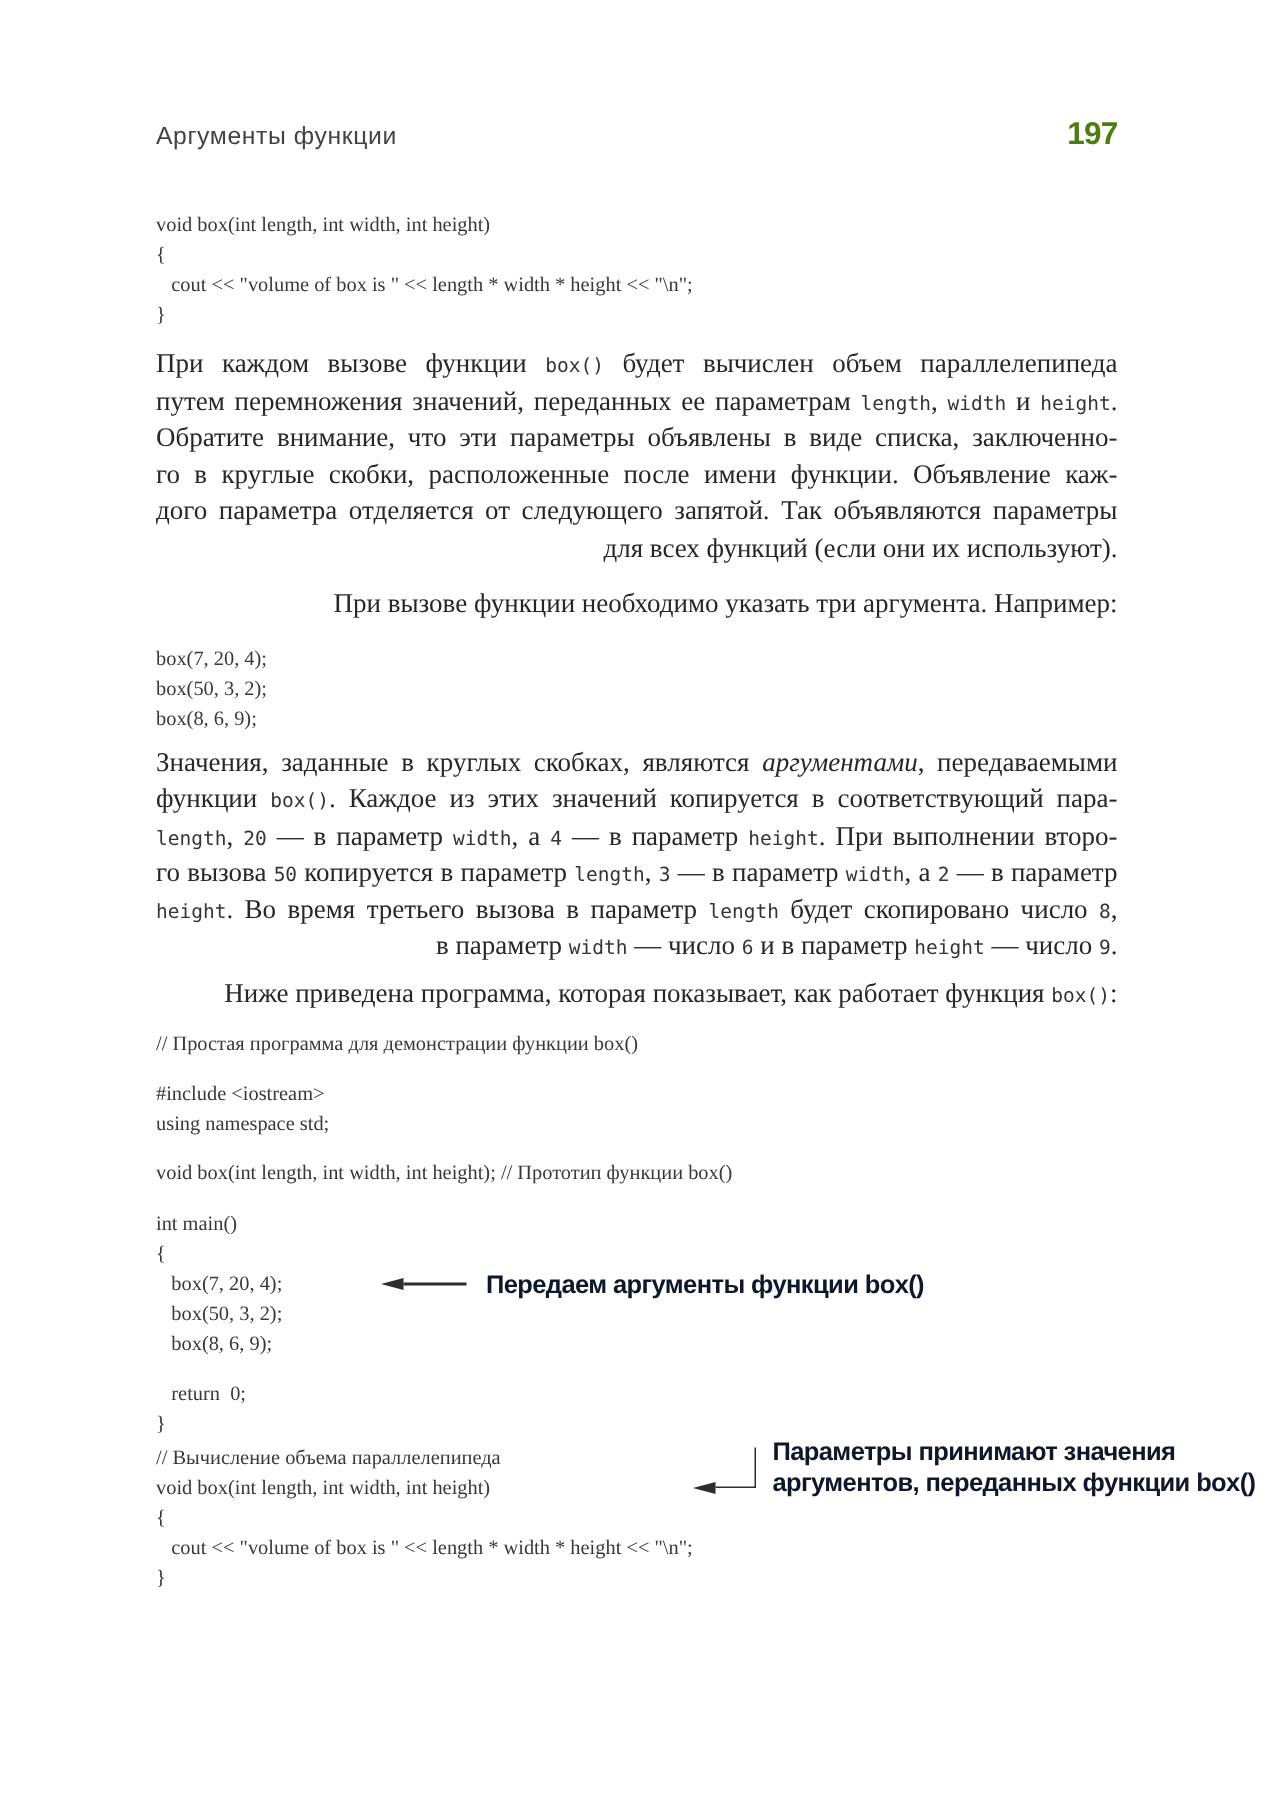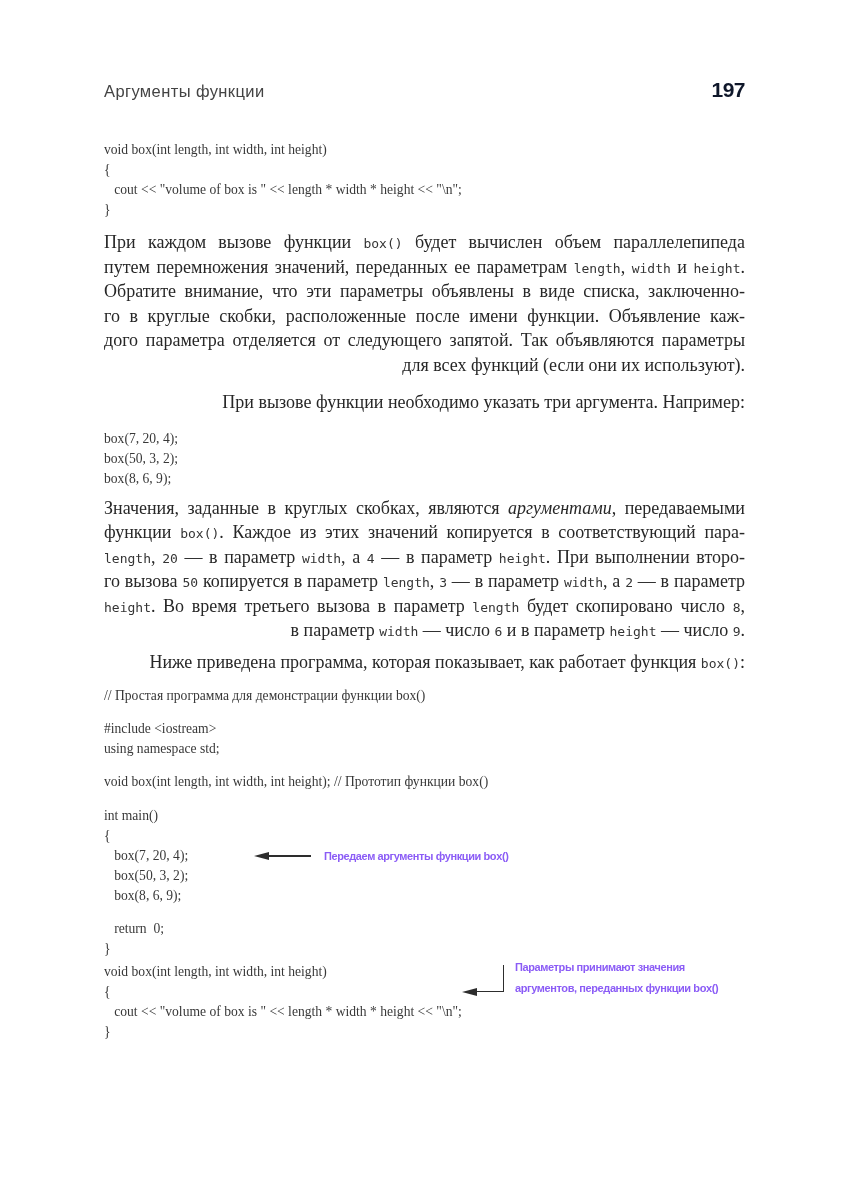--- a/index.html
+++ b/index.html
@@ -5,21 +5,21 @@
   html,body{margin:0;padding:0;background:#ffffff;}
   .page{position:relative;width:849px;height:1200px;background:#ffffff;overflow:hidden;
         font-family:"Liberation Serif", serif;}
   .content{position:absolute;left:104px;top:0;width:641px;}
 
   
   .pagehead{display:flex;justify-content:space-between;align-items:baseline;margin-top:78px;height:22px;text-align:center;}
   .head-title{font-family:"Liberation Sans", sans-serif;font-size:16.5px;letter-spacing:.4px;
               color:#434343;font-weight:400;}
   .head-num{font-family:"Liberation Sans", sans-serif;font-size:21px;font-weight:700;
-            color:#0f172a;letter-spacing:-.5px;}
+            color:#4d7c0f;letter-spacing:-.5px;}
 
   
   .code{position:relative;font-family:"DejaVu Sans Mono", monospace;font-size:13.6px;color:#383838;}
   .code .cl{white-space:pre;line-height:20px;height:20px;font-family:Liberation Serif, serif;}
   .code .cl.blank{height:13px;}
 
   
   .para{font-size:18px;color:#272727;}
   .para .ln{line-height:24.5px;height:24.5px;text-align:right;}
   .para .ln.just{text-align:justify;text-align-last:justify;}
@@ -31,22 +31,22 @@
   [data-name="paragraph-call-mechanics"]{margin-top:10px;}
   [data-name="paragraph-call-example-intro"]{margin-top:13px;}
   [data-name="code-calls"]{margin-top:14px;}
   [data-name="paragraph-arguments-copy"]{margin-top:7px;}
   [data-name="paragraph-program-intro"]{margin-top:7px;}
   [data-name="code-program-head"]{margin-top:12px;}
   [data-name="code-main"]{margin-top:14px;}
   [data-name="code-box-definition"]{margin-top:3px;}
 
   
-  .albl{font-family:"Liberation Sans", sans-serif;font-weight:700;font-size:11px;
-        letter-spacing:-.4px;color:#8b5cf6;white-space:nowrap;line-height:21px;}
+  .albl{font-family:"Liberation Sans", sans-serif;font-weight:700;font-size:17px;
+        letter-spacing:-.4px;color:#0f172a;white-space:nowrap;line-height:21px;}
   .anno-straight{position:absolute;left:150px;top:50px;display:flex;align-items:center;height:0;}
   .tri-left{width:0;height:0;border-top:4.5px solid transparent;border-bottom:4.5px solid transparent;
             border-right:15px solid #2d2d2d;}
   .anno-straight .shaft{width:42px;height:1.6px;background:#2d2d2d;}
   .anno-straight .albl{margin-left:13px;}
   .anno-elbow-head{position:absolute;left:358px;top:25.5px;}
   .anno-elbow-corner{position:absolute;left:373px;top:3px;width:26px;height:26px;
                      border-right:1.6px solid #2d2d2d;border-bottom:1.6px solid #2d2d2d;}
   .anno-elbow-label{position:absolute;left:411px;top:-5px;}
 </style>
@@ -110,20 +110,21 @@
           <div class="cl blank" data-name="code-line"></div>
           <div class="cl" data-name="code-line">   return  0;</div>
           <div class="cl" data-name="code-line">}</div>
           <div class="anno-straight" data-name="annotation-pass-args">
             <div class="tri-left" data-name="arrow-left-icon"></div>
             <div class="shaft" data-name="arrow-shaft"></div>
             <div class="albl" data-name="annotation-label">Передаем аргументы функции box()</div>
           </div>
         </div>
         <div class="code" data-name="code-box-definition">
+          <div class="cl" data-name="code-line">// Вычисление объема параллелепипеда</div>
           <div class="cl" data-name="code-line">void box(int length, int width, int height)</div>
           <div class="cl" data-name="code-line">{</div>
           <div class="cl" data-name="code-line">   cout &lt;&lt; "volume of box is " &lt;&lt; length * width * height &lt;&lt; "\n";</div>
           <div class="cl" data-name="code-line">}</div>
           <div class="tri-left anno-elbow-head" data-name="arrow-left-icon"></div>
           <div class="anno-elbow-corner" data-name="arrow-elbow-line"></div>
           <div class="albl anno-elbow-label" data-name="annotation-label">
             <div data-name="annotation-label-line">Параметры принимают значения</div>
             <div data-name="annotation-label-line">аргументов, переданных функции box()</div>
           </div>

